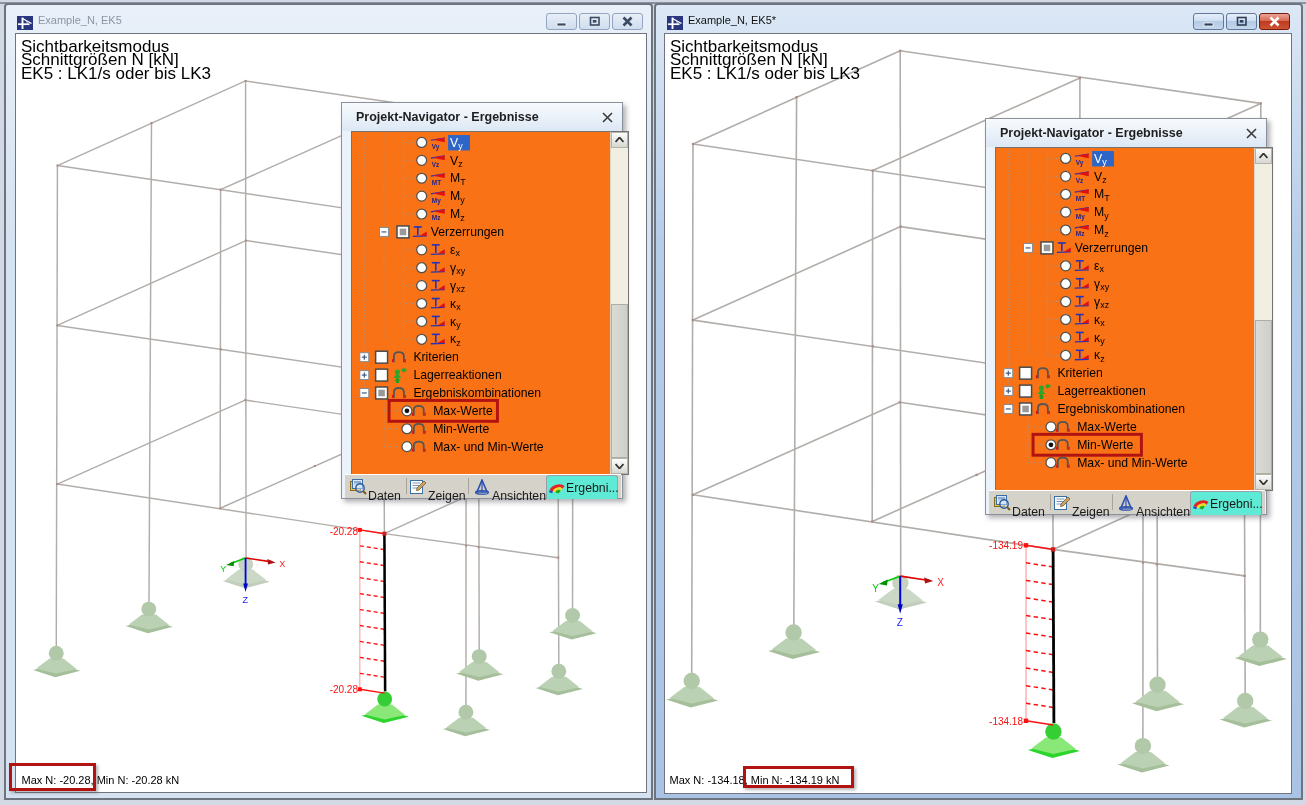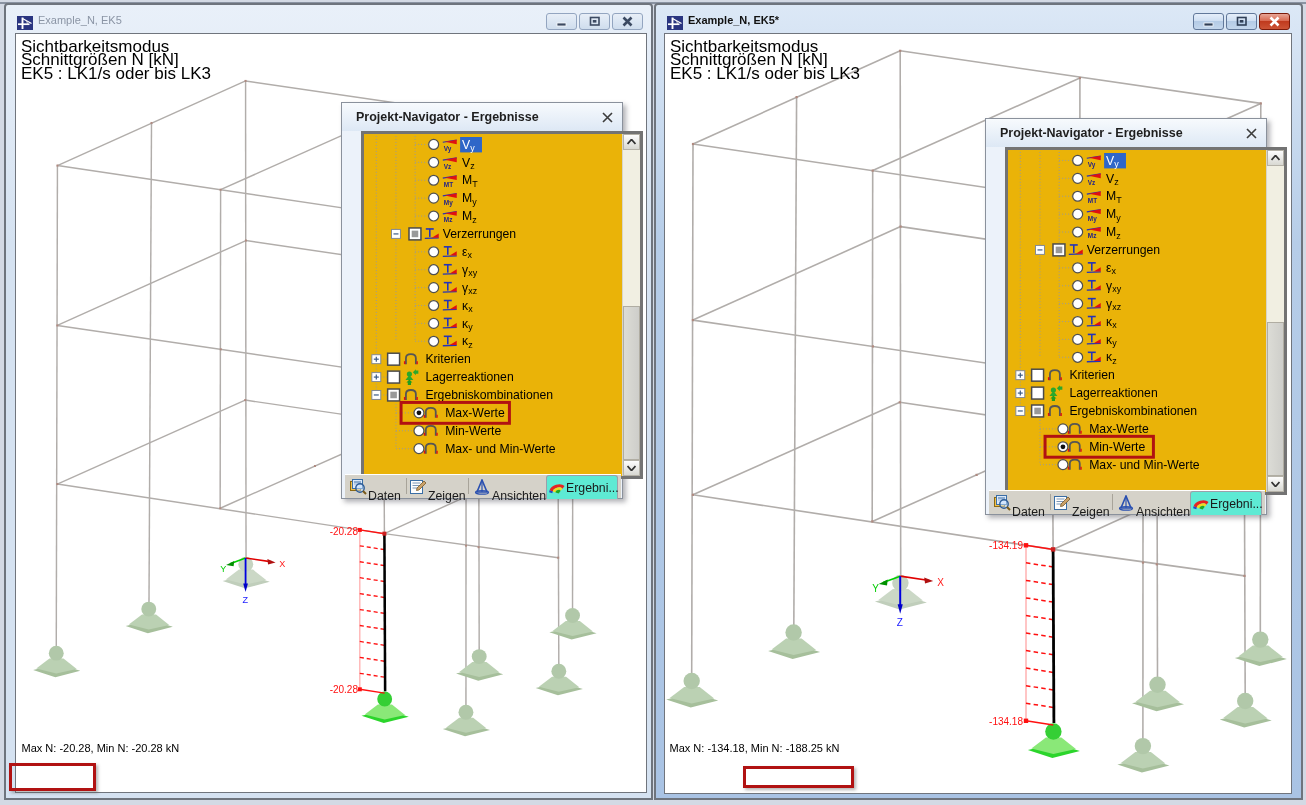--- a/index.html
+++ b/index.html
@@ -1,27 +1,27 @@
 <!DOCTYPE html>
 <html><head><meta charset="utf-8"><style>
 html,body{margin:0;padding:0}
 body{width:1306px;height:805px;background:#d3d9e4;font-family:"Liberation Sans",sans-serif;position:relative;overflow:hidden}
 .topline{position:absolute;left:0;top:2px;width:1306px;height:2px;background:#8a93a2}
 .win{position:absolute;top:3px;width:645px;height:793px;border:2px solid #6e747d;border-radius:4px 4px 0 0}
 .client{position:absolute;left:9px;top:28px;border:1px solid #70757d;background:#fff}
 .title{position:absolute;left:32px;top:9px;font-size:11px;white-space:nowrap}
 .wbtn{position:absolute;top:8px;width:31px;height:17px;border-radius:3px;box-sizing:border-box}
 .wbtn svg{position:absolute;left:-1px;top:-1px}
-.sttext{position:absolute;top:737px;font-size:11px;color:#000;white-space:nowrap}
+.sttext{position:absolute;top:769px;font-size:11px;color:#000;white-space:nowrap}
 .stbox{position:absolute;border:3px solid #b11212;box-shadow:2px 2px 3px rgba(90,90,90,.45)}
 .panel{position:absolute;width:280px;height:395px;border:1px solid #8a919c;background:#ecf2fa;box-shadow:3px 3px 5px rgba(60,60,70,.4)}
 .ptitle{position:absolute;left:0;top:0;width:100%;height:28px;background:linear-gradient(#f7fafd,#dde8f5)}
 .ptitle span{position:absolute;left:14px;top:7px;font-size:12.5px;font-weight:bold;color:#1e1e1e}
 .pclose{position:absolute;right:9px;top:9px}
-.ptree{position:absolute;left:19px;top:28px;width:276px;height:342px;border:3px solid #737373;background:#eab308;overflow:hidden}
+.ptree{position:absolute;left:9px;top:28px;width:276px;height:342px;border:1px solid #737373;background:#f97316;overflow:hidden}
 .sbar{position:absolute;right:0;top:0;width:17px;height:100%;background:#f1efe2;border-left:1px solid #d8d5c8}
 .sbtn{position:absolute;left:0;width:17px;height:16px;background:linear-gradient(#fdfdfd,#d8d8d2);border:1px solid #b5b2a8;box-sizing:border-box;display:flex;align-items:center;justify-content:center}
 .sthumb{position:absolute;left:0;top:172px;width:17px;height:154px;background:linear-gradient(90deg,#dcdcd6,#cececa);border:1px solid #b0ada2;box-sizing:border-box}
 .ptabs{position:absolute;left:3px;top:371px;width:276px;height:23px;background:#d5d2c9;border-top:1px solid #fff}
 .tab{position:absolute;top:2px;height:20px}
 .tab svg{position:absolute;left:1px;top:2px}
 .tab i{position:absolute;left:19px;top:12px;font-style:normal;font-size:12.3px;color:#1a1a1a;white-space:nowrap}
 .tab.active{background:#5eead4;border:1px solid #9aa0aa;border-bottom:none;border-radius:3px 3px 0 0;top:0;height:23px}
 .tab.active svg{top:4px}
 .tab.active i{top:5px}
@@ -181,21 +181,21 @@
     <div class="stbox" style="left:2.5px;top:757.5px;width:81.5px;height:22px"></div>
   </div>
 <div class="win" style="left:654px;background:linear-gradient(#dce8f6,#b6cde8 30%,#a9c3e4)">
     <svg style="position:absolute;left:11px;top:11px" width="16" height="14" viewBox="0 0 16 14">
       <rect width="16" height="14" fill="#2a3580"></rect>
       <path d="M5.5 1.5 L5.5 13" stroke="#fff" stroke-width="1.9"></path>
       <path d="M1 8.2 L12.5 8.2" stroke="#fff" stroke-width="1.7"></path>
       <path d="M5.5 2.5 L14.5 7.5" stroke="#fff" stroke-width="1.2"></path>
       <path d="M9.5 4.8 L10.8 8.2" stroke="#dcdcdc" stroke-width="0.9"></path>
     </svg>
-    <span class="title" style="color:#111;font-weight:bold">Example_N, EK5*</span>
+    <span class="title" style="color:#111;font-weight:normal">Example_N, EK5*</span>
     <div class="wbtn" style="left:537px;background:linear-gradient(#e5eefa 0%,#cfdff2 45%,#b4cbe6 50%,#c3d6ec 100%);border:1px solid #61789a;">
       <svg width="31" height="17" viewBox="0 0 31 17">
         <rect x="11" y="10" width="9" height="3" fill="#2f3f57" stroke="#f8fafc" stroke-width="0.8"></rect>
       </svg>
     </div>
     <div class="wbtn" style="left:570px;background:linear-gradient(#e5eefa 0%,#cfdff2 45%,#b4cbe6 50%,#c3d6ec 100%);border:1px solid #61789a;">
       <svg width="31" height="17" viewBox="0 0 31 17">
         <rect x="11.5" y="4.5" width="8.5" height="7.5" fill="none" stroke="#2f3f57" stroke-width="1.6"></rect>
         <rect x="13.8" y="7" width="3.6" height="2.6" fill="#2f3f57"></rect>
       </svg>
@@ -209,21 +209,21 @@
     <div class="client" style="left:8px;width:626px;height:759px">
       <svg width="625" height="756" viewBox="665 34 625 756" style="position:absolute;left:0.5px;top:0.5px">
         <g>
           <use href="#model"></use>
         </g>
         <text x="1022" y="548" font-size="10" fill="#ff1010" text-anchor="end">-134.19</text>
         <text x="1022" y="723.5" font-size="10" fill="#ff1010" text-anchor="end">-134.18</text>
       </svg>
       <div class="info">Sichtbarkeitsmodus<br>Schnittgrößen N [kN]<br>EK5 : LK1/s oder bis LK3</div>
     </div>
-    <div class="sttext" style="left:13.5px">Max N: -134.18, Min N: -188.25 kN</div>
+    <div class="sttext" style="left:13.5px">Max N: -134.18, Min N: -134.19 kN</div>
     <div class="stbox" style="left:86.5px;top:760.9px;width:105px;height:16.6px"></div>
   </div>
 <div class="panel" style="left:341px;top:102px">
     <div class="ptitle">
       <span>Projekt-Navigator - Ergebnisse</span>
       <svg class="pclose" width="11" height="11" viewBox="0 0 11 11">
         <path d="M1 1 L10 10 M10 1 L1 10" stroke="#3c3c3c" stroke-width="1.6"></path>
       </svg>
     </div>
     <div class="ptree">

